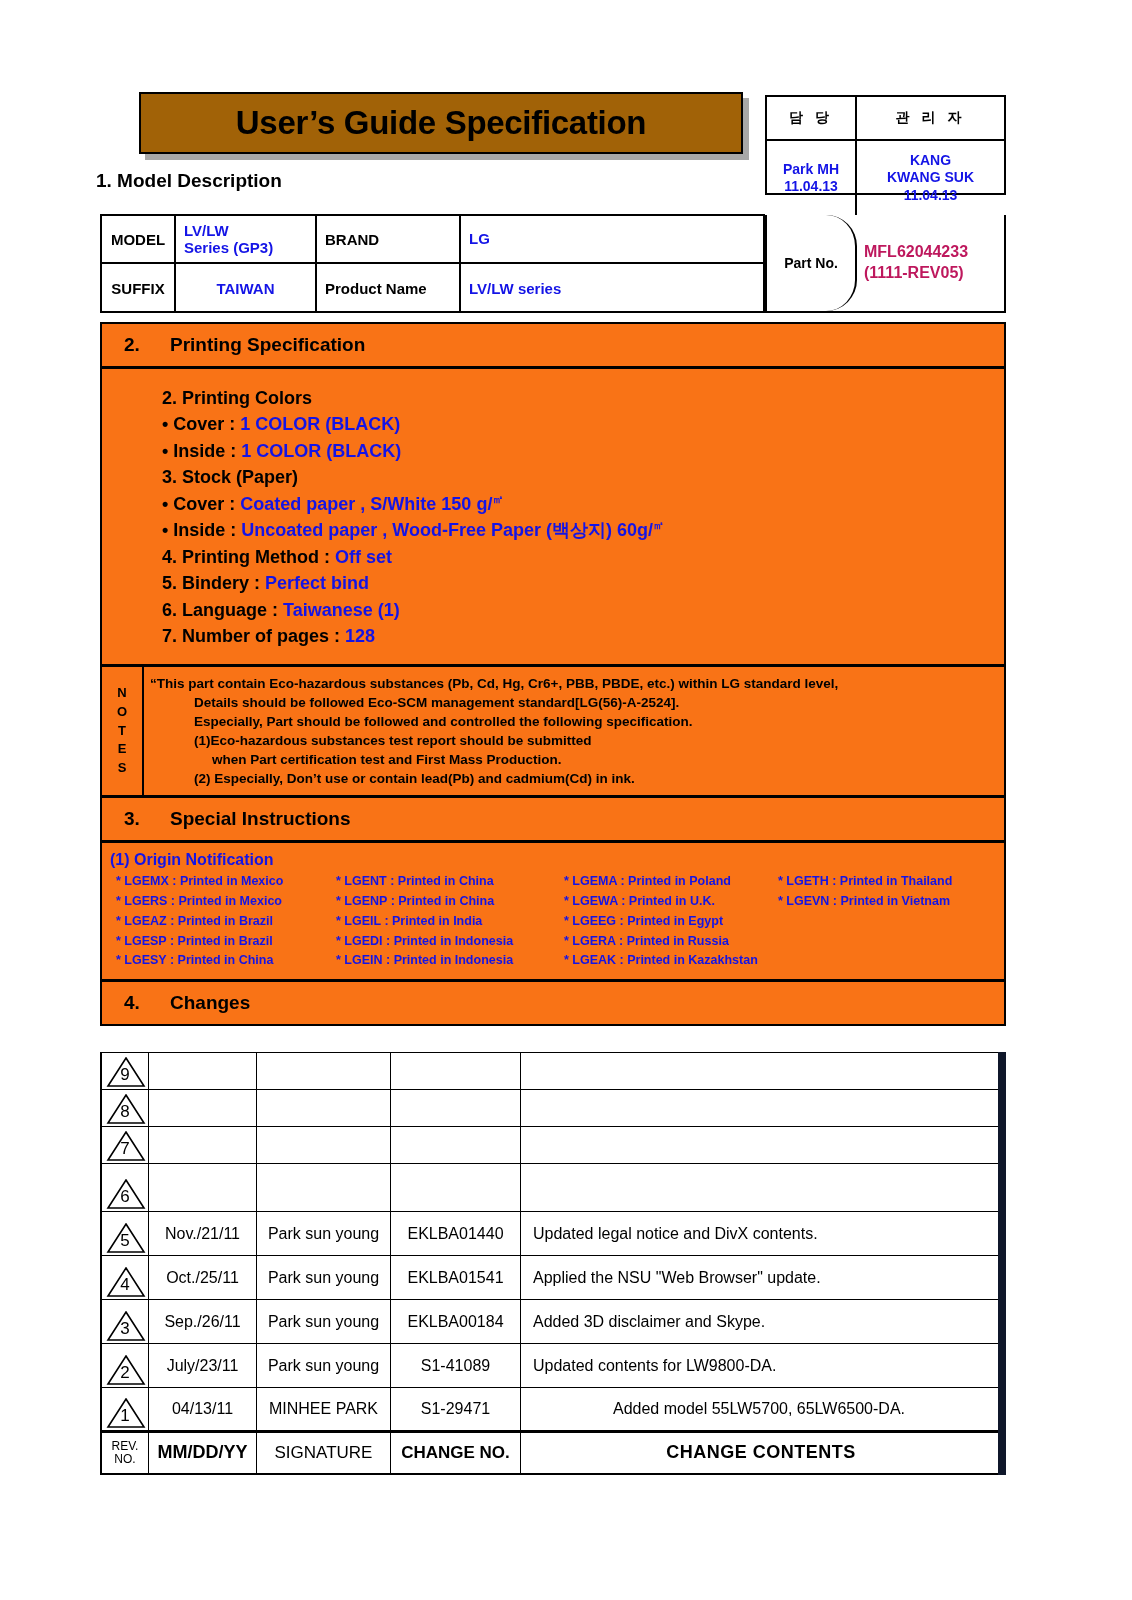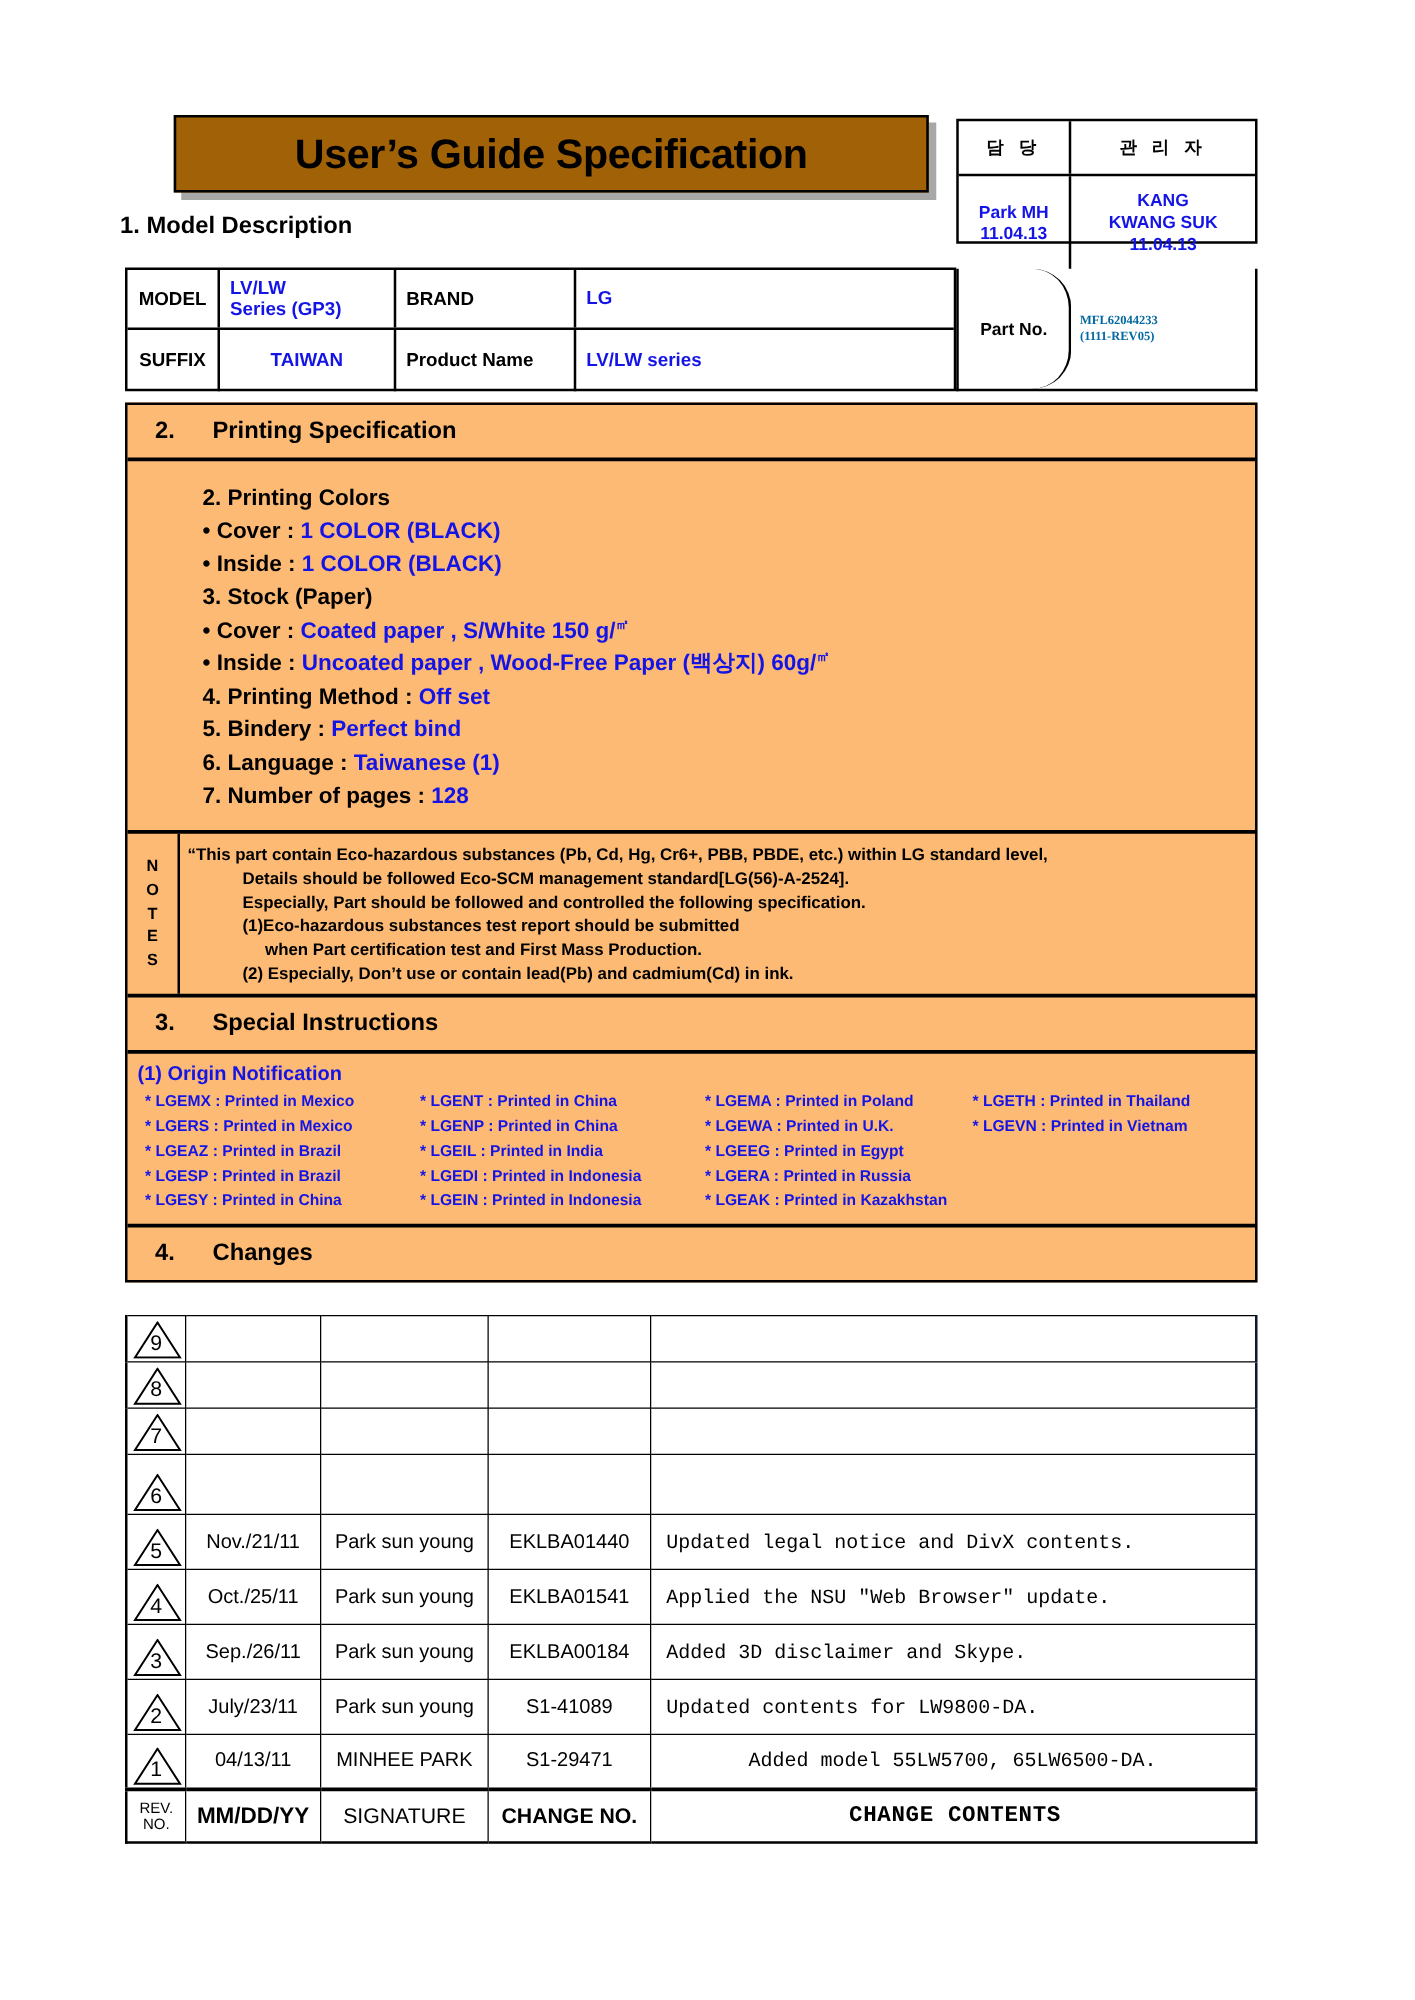--- a/index.html
+++ b/index.html
@@ -38,21 +38,21 @@
   .approver{font-size:14px;font-weight:bold;color:#1414e6;text-align:center;line-height:1.25;}
 
   
   #partno{
     position:absolute;left:765px;top:215px;width:241px;height:98px;
     border:2px solid #000;border-top:none;box-sizing:border-box;display:flex;
   }
   #partno .lbl{width:90px;border-right:2px solid #000;display:flex;align-items:center;justify-content:center;
     font-size:14px;font-weight:bold;box-sizing:border-box;border-radius:31px;}
   #partno .val{flex:1;display:flex;flex-direction:column;justify-content:center;padding-left:7px;box-sizing:border-box;}
-  #partno .val span{font-size:10px;font-weight:bold;color:#0369a1;line-height:1.3;white-space:nowrap;font-family:Liberation Serif, serif;}
+  #partno .val span{font-size:16px;font-weight:bold;color:#be185d;line-height:1.3;white-space:nowrap;}
 
   
   #sec1-heading{position:absolute;left:96px;top:170px;font-size:19px;font-weight:bold;}
 
   
   #model-table{
     position:absolute;left:100px;top:214px;width:665px;height:99px;
     border:2px solid #000;box-sizing:border-box;
   }
   #model-table .mrow{display:flex;height:49px;box-sizing:border-box;}
@@ -62,21 +62,21 @@
   #model-table .k{width:74px;justify-content:center;font-size:15px;font-weight:bold;}
   #model-table .v1{width:141px;}
   #model-table .k2{width:144px;font-size:15px;font-weight:bold;}
   #model-table .v2{flex:1;}
   .bluetxt{color:#1414e6;font-weight:bold;font-size:15px;line-height:1.15;}
   .bluetxt.ctr{width:100%;text-align:center;}
 
   
   #body-table{
     position:absolute;left:100px;top:322px;width:906px;
-    border:2px solid #000;box-sizing:border-box;background:#fdba74;
+    border:2px solid #000;box-sizing:border-box;background:#f97316;
   }
   .sec-head{
     border-bottom:3px solid #000;padding:10px 0 10px 22px;
     font-size:19px;font-weight:bold;box-sizing:border-box;
   }
   .sec-head .num{display:inline-block;width:46px;}
 
   
   #spec-list{padding:16px 0 14px 60px;border-bottom:3px solid #000;box-sizing:border-box;}
   #spec-list .li{font-size:18px;font-weight:bold;line-height:1.47;white-space:nowrap;}
@@ -109,21 +109,21 @@
   
   #changes{position:absolute;left:100px;width:906px;border-collapse:collapse;box-sizing:border-box;}
   #changes td{border:1px solid #000;box-sizing:border-box;vertical-align:middle;}
   #changes tr.blank td{height:37px;}
   #changes tr.blank.tall td{height:48px;}
   #changes tr.filled td{height:44px;}
   #changes .c-rev{width:46px;padding:0;position:relative;border-left:2px solid #000;}
   #changes .c-date{width:108px;text-align:center;font-size:16px;}
   #changes .c-sig{width:134px;text-align:center;font-size:16px;}
   #changes .c-no{width:130px;text-align:center;font-size:16px;}
-  #changes .c-desc{padding-left:12px;font-size:16px;border-right:2px solid #0f172a;font-family:Liberation Mono, monospace;}
+  #changes .c-desc{padding-left:12px;font-size:16px;border-right:8px solid #0f172a;}
   #changes .c-desc.ctr{text-align:center;padding-left:0;}
   .tri{position:relative;width:46px;height:100%;display:flex;align-items:flex-end;justify-content:center;}
   .tri svg{position:absolute;left:4px;bottom:2px;}
   .tri .n{position:relative;font-size:17px;line-height:1;margin-bottom:6px;}
 
   
   #changes tr.hdr td{height:42px;border-top:3px solid #000;border-bottom:2px solid #000;font-weight:bold;}
   #changes tr.hdr .c-rev{font-size:12px;text-align:center;line-height:1.1;padding:0;}
   #changes tr.hdr .c-rev .revno{display:flex;flex-direction:column;align-items:center;justify-content:center;height:100%;font-weight:normal;}
   #changes tr.hdr .c-date{font-size:18px;}

